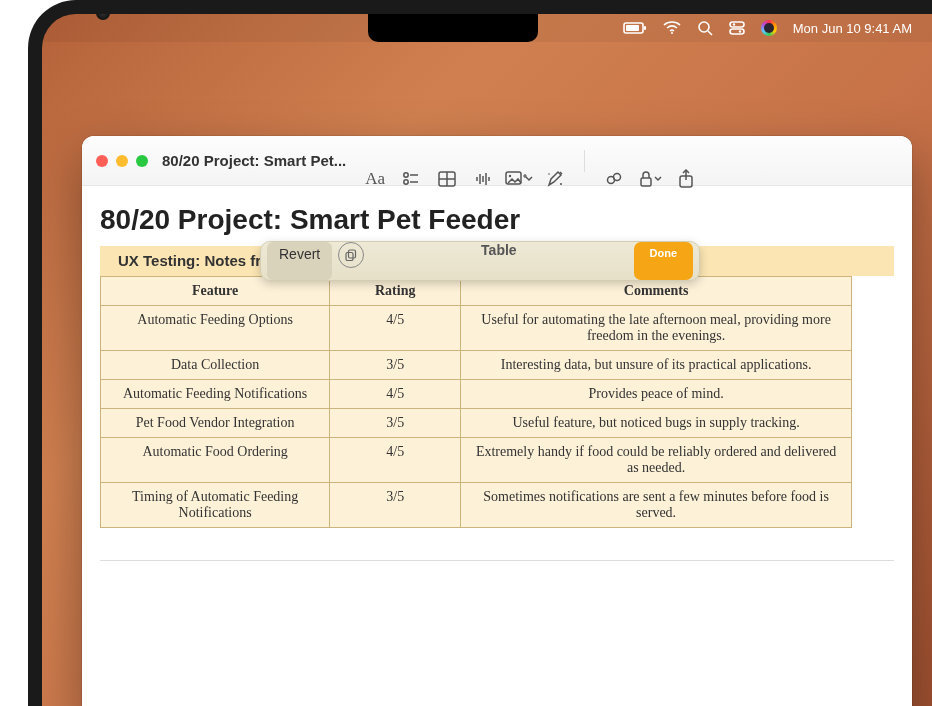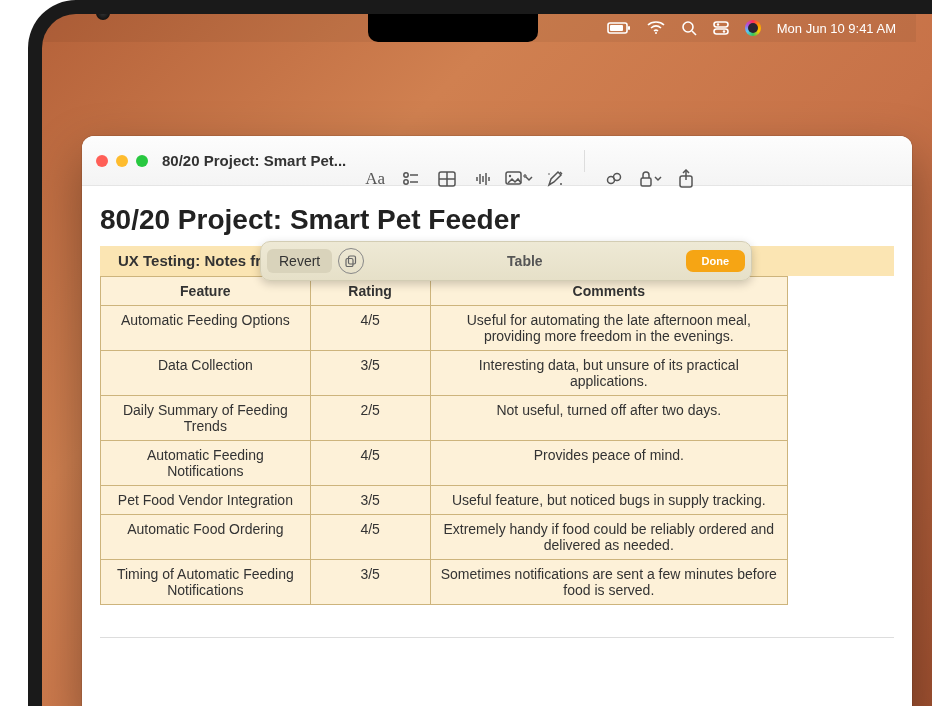--- a/index.html
+++ b/index.html
@@ -37,21 +37,21 @@
     width: 170px; height: 28px;
     background: #000;
     border-bottom-left-radius: 10px;
     border-bottom-right-radius: 10px;
     z-index: 40;
   }
 
   
   .menubar {
     position: absolute;
-    top: 0; left: 0; right: 16px;
+    top: 0; left: 0; right: 0;
     height: 28px;
     display: flex;
     justify-content: flex-end;
     align-items: center;
     gap: 16px;
     padding-right: 20px;
     color: #fff;
     font-size: 13px;
     z-index: 30;
     background: rgba(0,0,0,0.05);
@@ -116,26 +116,26 @@
     position: relative;
     overflow: visible;
   }
   .subhead { font-weight:700; font-size:15px; color:#333; padding-left: 18px;}
 
   
   .pill {
     position: absolute;
     top: 50%; transform: translateY(-50%);
     left: 160px;
-    width: 492px; height: 40px;
+    width: 440px; height: 40px;
     background: linear-gradient(#eee9d5,#e6e0c8);
     border: 1px solid #d3cdb4;
     border-radius: 10px;
     box-shadow: 0 3px 10px rgba(0,0,0,0.2);
-    display:flex; align-items:center;
+    display:flex; 
     padding: 0 6px;
     gap: 6px;
   }
   .pill .btn-flat {
     background:#d9d3bb; border-radius:6px; padding:4px 12px;
     font-size:14px; color:#333; font-weight:500;
   }
   .pill .icon-round{
     width:26px;height:26px;border-radius:50%;
     border:1.2px solid #888; display:inline-flex;align-items:center;justify-content:center;
@@ -143,25 +143,26 @@
   }
   .pill .pill-center{ flex:1; text-align:center; font-size:14px; color:#555; font-weight:700;}
   .pill .btn-done{
     background:#f6a514; color:#fff; font-weight:600;
     border-radius:7px; padding:5px 16px; font-size:11px;
   }
 
   
   .tbl-wrap { margin-top: 0; }
   table.data {
-    width: 688px;
+    width: 752px;
     border-collapse: collapse;
     background:#fdf1d8;
     font-size: 14px;
     color:#333;
+    font-family:Liberation Serif, serif;
   }
   table.data th, table.data td {
     border: 1px solid #cdb47c;
     padding: 6px 8px;
     text-align: center;
     vertical-align: top;
   }
   table.data th {
     font-weight: 700;
     background:#fdf1d8;
@@ -329,25 +330,20 @@
                 <td class="feature">Automatic Feeding Options</td>
                 <td class="rating">4/5</td>
                 <td class="comments">Useful for automating the late afternoon meal, providing more freedom in the evenings.</td>
               </tr>
               <tr>
                 <td class="feature">Data Collection</td>
                 <td class="rating">3/5</td>
                 <td class="comments">Interesting data, but unsure of its practical applications.</td>
               </tr>
               <tr>
-                <td class="feature">Daily Summary of Feeding Trends</td>
-                <td class="rating">2/5</td>
-                <td class="comments">Not useful, turned off after two days.</td>
-              </tr>
-              <tr>
                 <td class="feature">Automatic Feeding Notifications</td>
                 <td class="rating">4/5</td>
                 <td class="comments">Provides peace of mind.</td>
               </tr>
               <tr>
                 <td class="feature">Pet Food Vendor Integration</td>
                 <td class="rating">3/5</td>
                 <td class="comments">Useful feature, but noticed bugs in supply tracking.</td>
               </tr>
               <tr>

